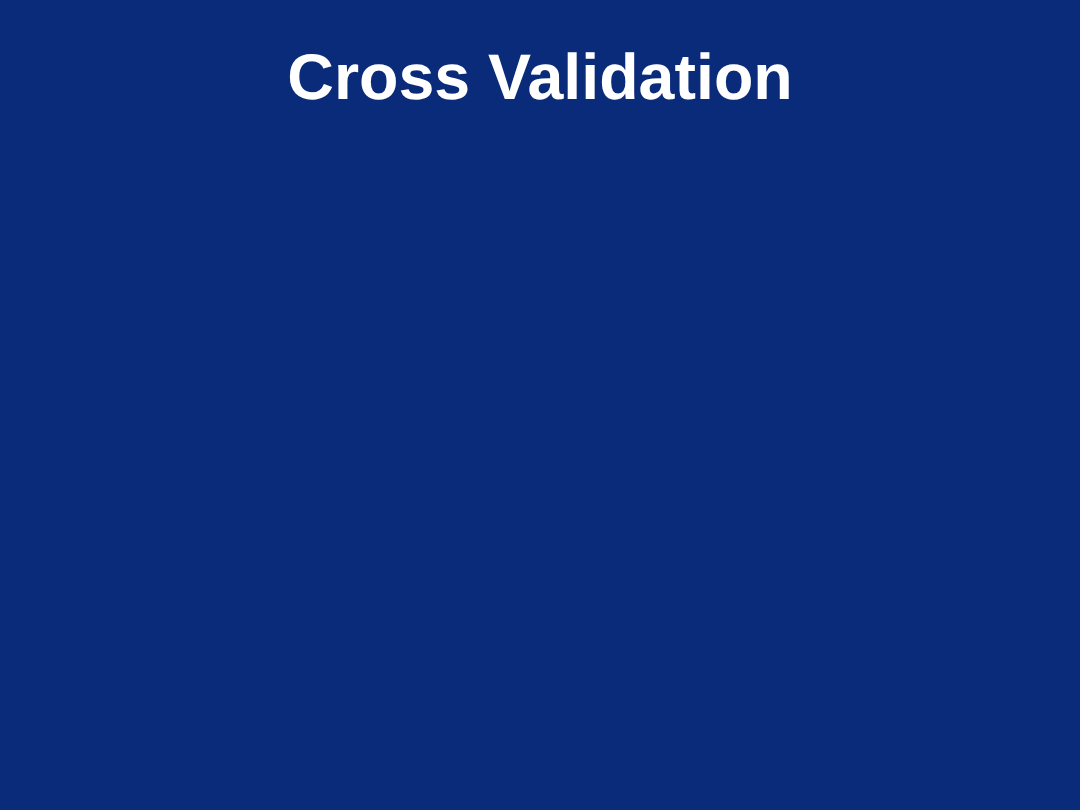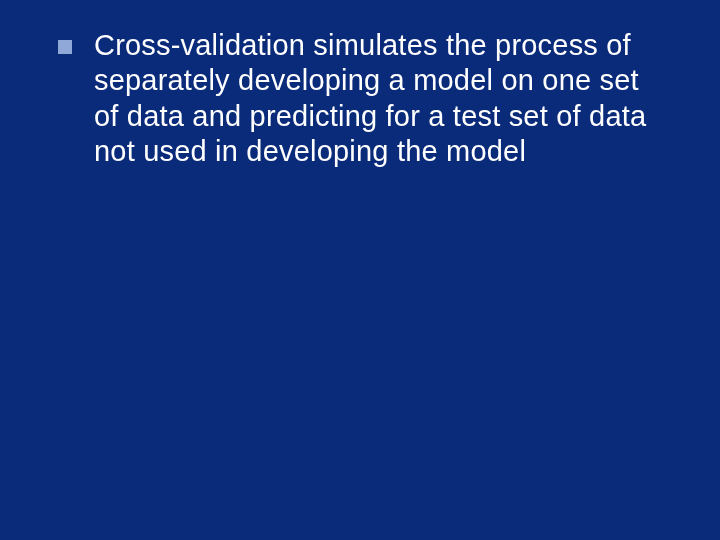--- a/index.html
+++ b/index.html
@@ -42,19 +42,16 @@
   .bullet-text {
     font-size: 29px;
     line-height: 1.22;
     letter-spacing: 0.2px;
   }
 </style>
 </head>
 <body>
 
 <div class="slide">
+  <h1 class="title">Cross Validation</h1>
   <div class="bullets">
-    <div class="bullet-row">
-      <div class="bullet-marker"></div>
-      <div class="bullet-text">Cross-validation simulates the process of separately developing a model on one set of data and predicting for a test set of data not used in developing the model</div>
-    </div>
   </div>
 </div>
 
 </body></html>

